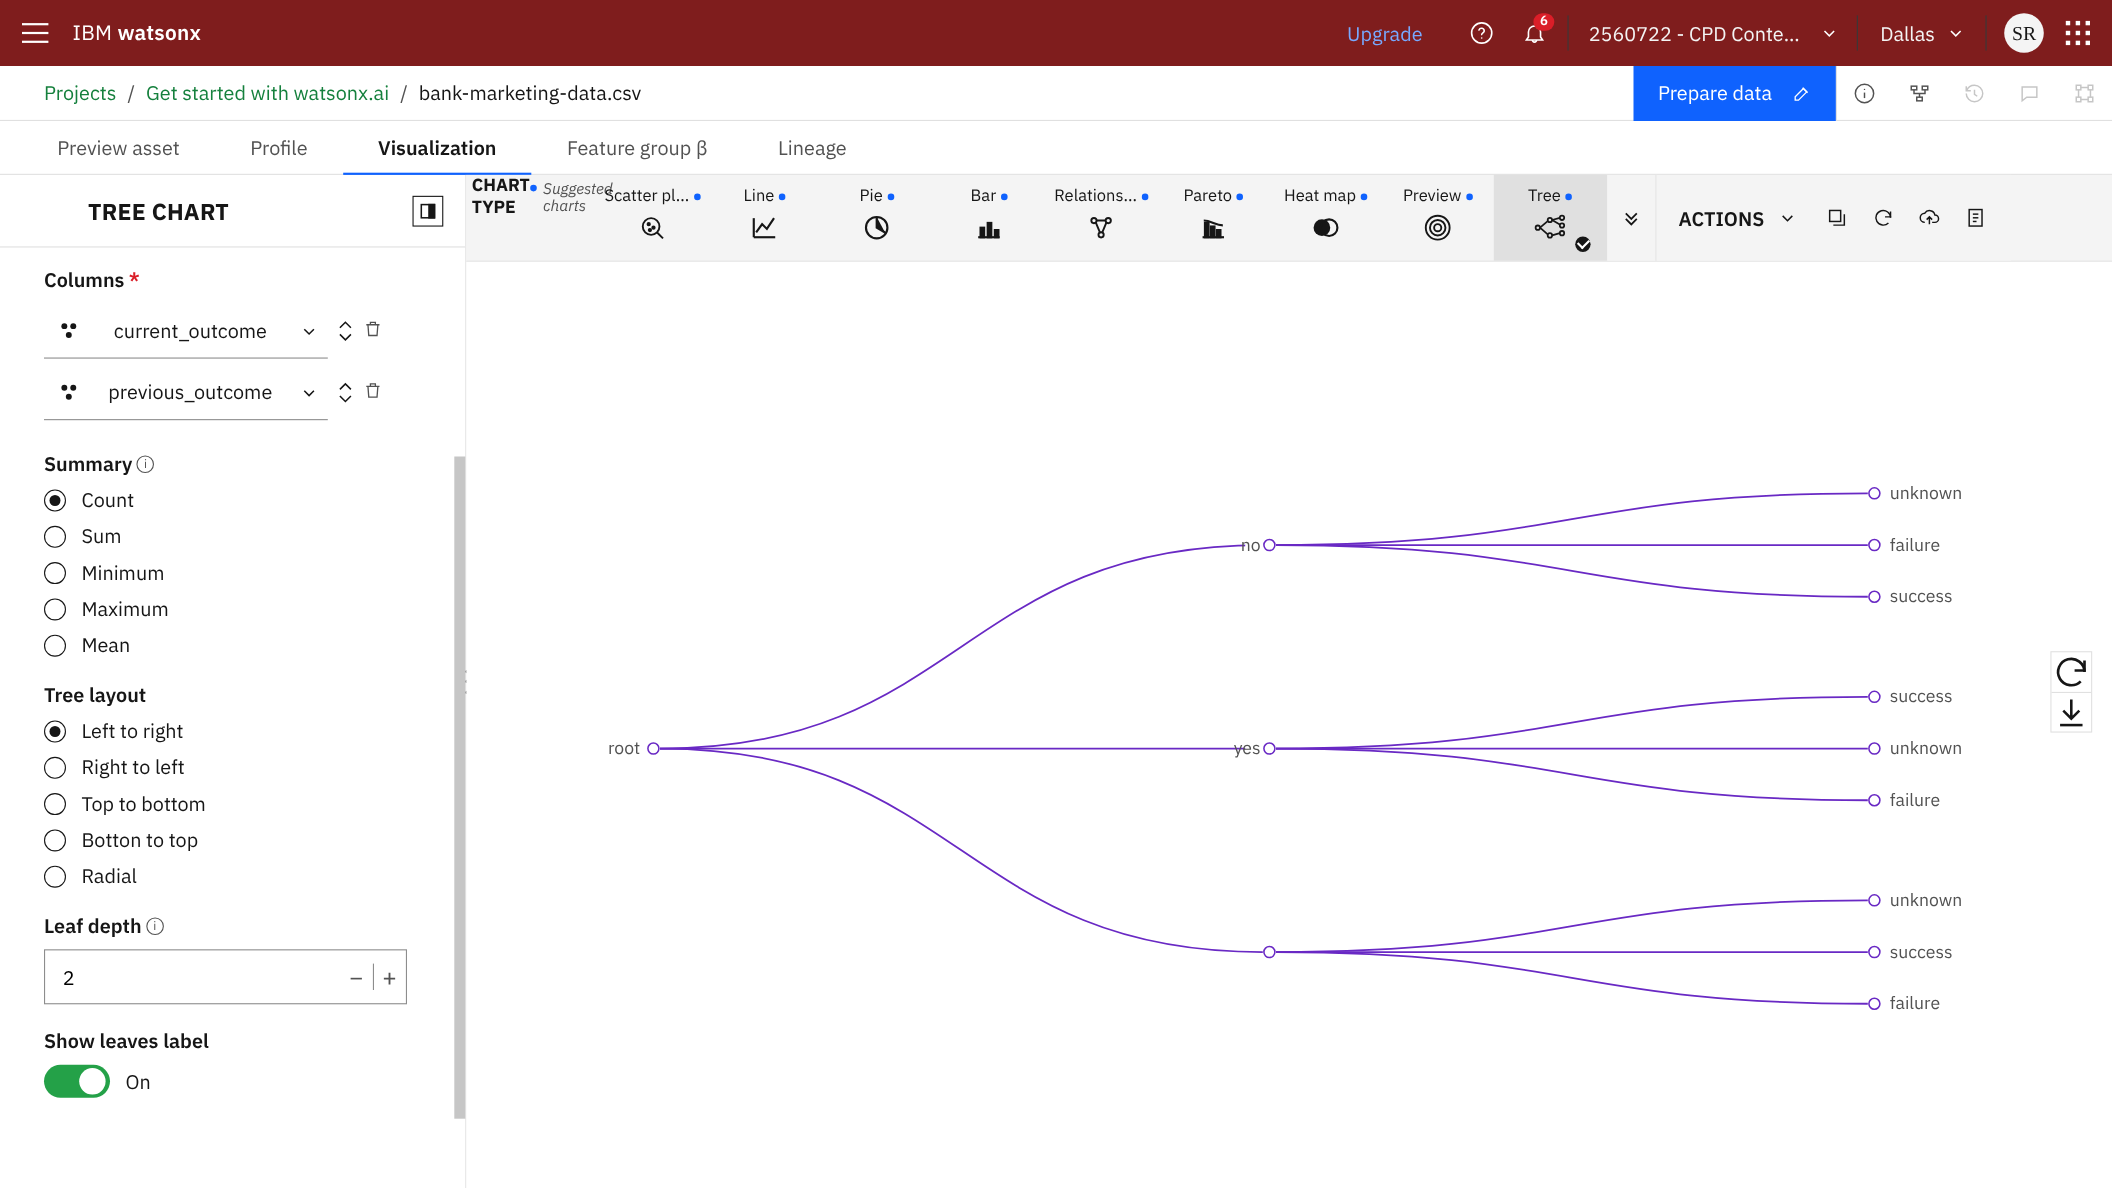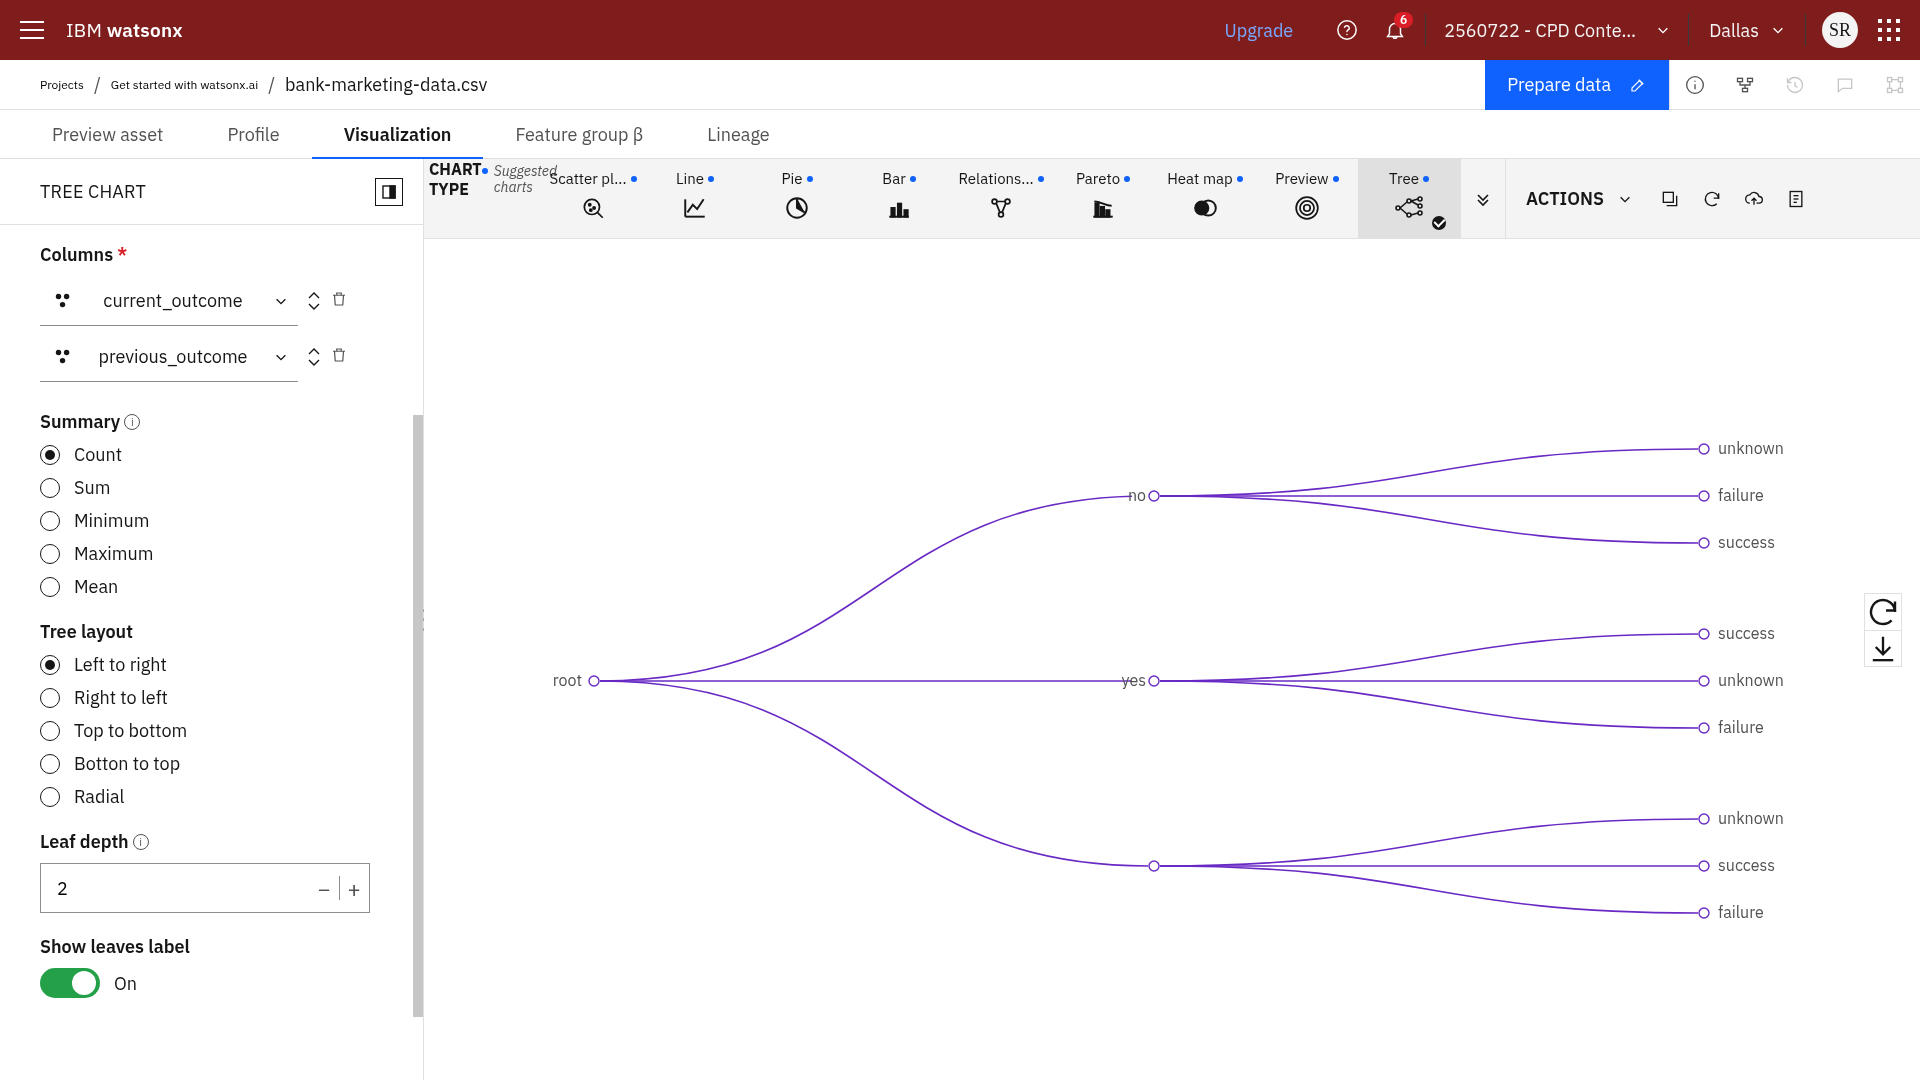--- a/index.html
+++ b/index.html
@@ -20,21 +20,21 @@
 .account-selector { display:flex; align-items:center; font-size:18px; color:#f4f4f4; cursor:pointer; padding:0 12px; max-width:260px; }
 .account-selector .txt { overflow:hidden; white-space:nowrap; text-overflow:ellipsis; max-width:200px; }
 .chev { margin-left:12px; }
 .region { display:flex; align-items:center; font-size:18px; color:#f4f4f4; padding:0 14px; cursor:pointer; }
 .avatar { width:36px; height:36px; border-radius:50%; background:#f4f4f4; color:#161616; display:flex; align-items:center; justify-content:center; font-size:18px; font-weight:500; margin:0 10px;font-family:Liberation Serif, serif; }
 .apps-grid { width:22px; height:22px; display:grid; grid-template-columns:repeat(3,4px); grid-template-rows:repeat(3,4px); gap:5px; cursor:pointer; margin-left:10px;}
 .apps-grid span { background:#fff; width:4px; height:4px; }
 
 
 .crumb-row { height:50px; border-bottom:1px solid #e0e0e0; display:flex; align-items:center; padding-left:40px; }
-.crumb-row a { color:#000000; text-decoration:none; font-size:12px; }
+.crumb-row a { color:#15803d; text-decoration:none; font-size:18px; }
 .crumb-row .sep { margin:0 10px; color:#525252; font-size:18px; }
 .crumb-row .current { color:#161616; font-size:18px; }
 .crumb-spacer { flex:1; }
 .prepare-btn { background:#0f62fe; color:#fff; height:50px; display:flex; align-items:center; padding:0 22px; font-size:18px; cursor:pointer; gap:18px; }
 .crumb-icons { display:flex; align-items:center; border-left:1px solid #e0e0e0; height:50px; }
 .crumb-icons .ib { width:50px; height:50px; display:flex; align-items:center; justify-content:center; cursor:pointer; color:#525252; }
 .crumb-icons .ib.disabled { color:#c6c6c6; cursor:default; }
 
 
 .tabs-strip { height:49px; border-bottom:1px solid #e0e0e0; display:flex; align-items:stretch; padding-left:20px; }
@@ -43,21 +43,21 @@
 .tab-item.active::after { content:""; position:absolute; left:0; right:0; bottom:-1px; height:2px; background:#0f62fe; }
 
 
 .main { display:flex; height:calc(1080px - 60px - 50px - 49px); }
 
 
 .left-panel { width:424px; border-right:1px solid #e0e0e0; display:flex; position:relative; }
 .left-scroll { flex:1; overflow-y:auto; padding:0 0 20px 0; }
 .panel-scrollbar-fake { position:absolute; right:0; top:256px; width:10px; height:602px; background:#c6c6c6; border-radius:0; }
 .panel-header { height:66px; display:flex; align-items:center; justify-content:space-between; padding:0 20px 0 40px; border-bottom:1px solid #e0e0e0;}
-.panel-header h3 { font-size:18px; font-weight:400; letter-spacing:.2px; }
+.panel-header h3 { font-size:21px; font-weight:700; letter-spacing:.2px;margin-left:40px; }
 .collapse-btn { width:28px; height:28px; display:flex; align-items:center; justify-content:center; cursor:pointer; border:1px solid #161616; }
 
 .section { padding:18px 40px 4px 40px; }
 .sec-label { font-size:18px; font-weight:600; margin-bottom:10px; display:flex; align-items:center; gap:4px; }
 .sec-label .req { color:#da1e28; }
 .sec-label .info { width:16px; height:16px; border:1px solid #525252; border-radius:50%; display:inline-flex; align-items:center; justify-content:center; font-size:11px; color:#525252; font-weight:400;}
 
 .col-row { display:flex; align-items:center; gap:10px; margin-bottom:6px;text-align:center; }
 .col-select { flex:0 0 258px; height:50px; border-bottom:1px solid #8d8d8d; display:flex; align-items:center; padding:0 10px 0 14px; cursor:pointer; gap:10px; }
 .col-select .cat-icon { width:18px; height:18px; }

